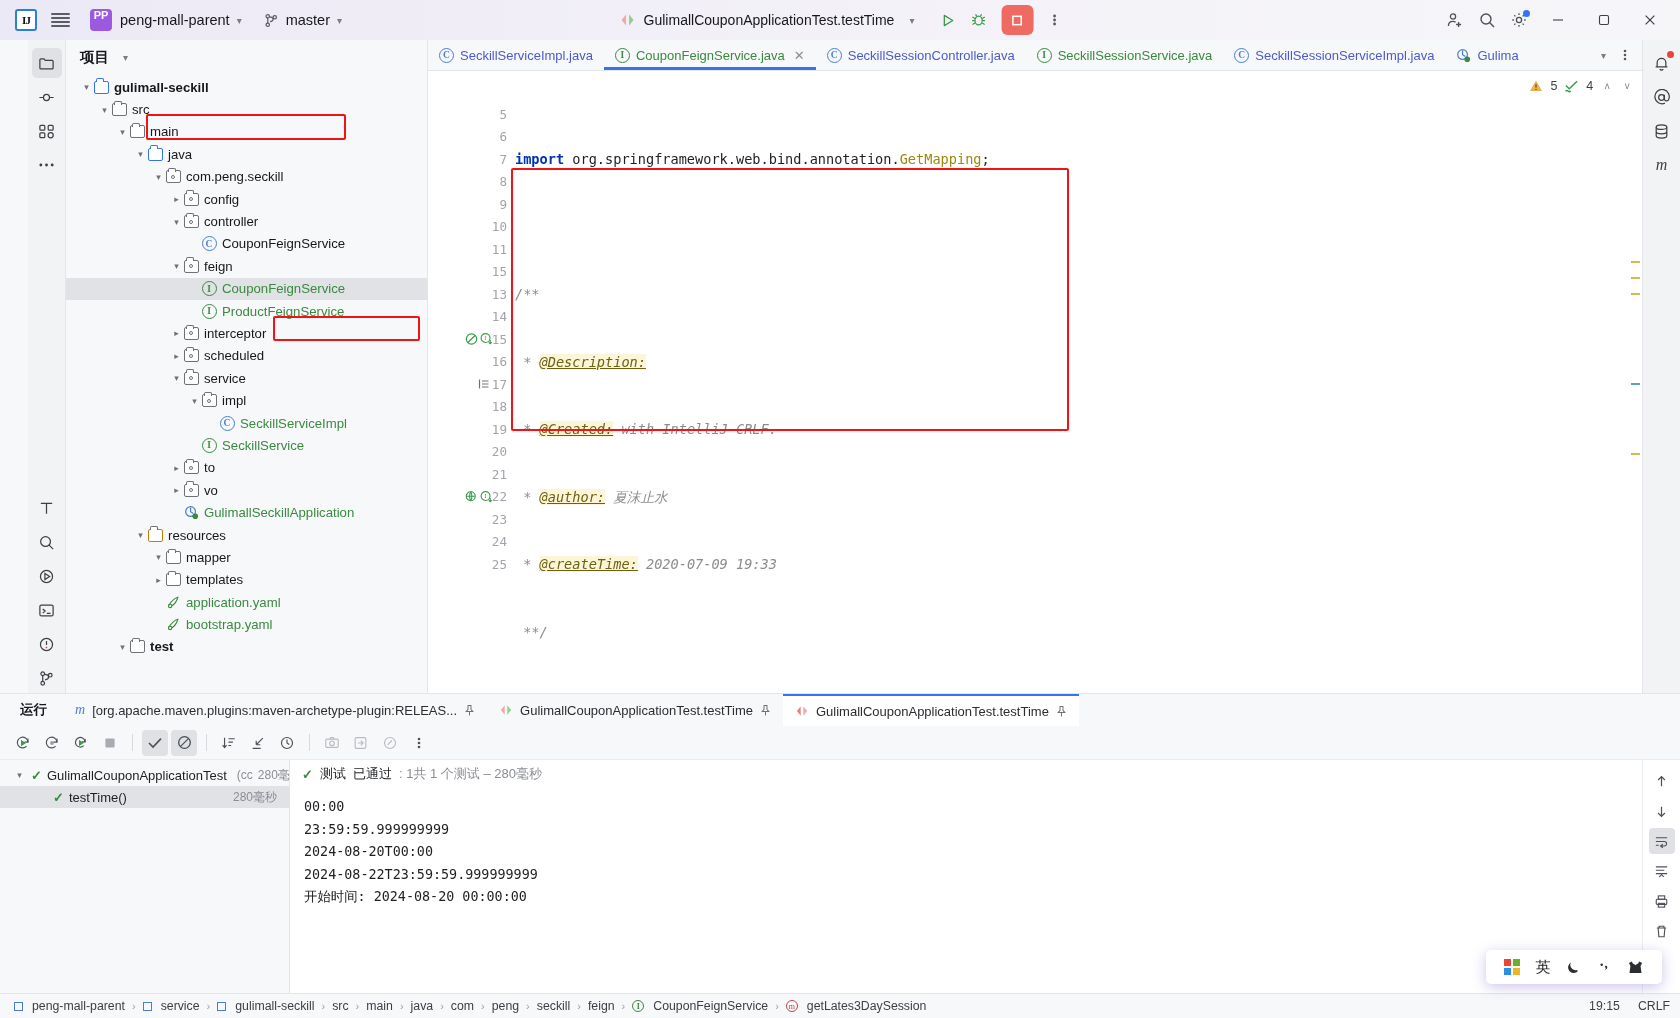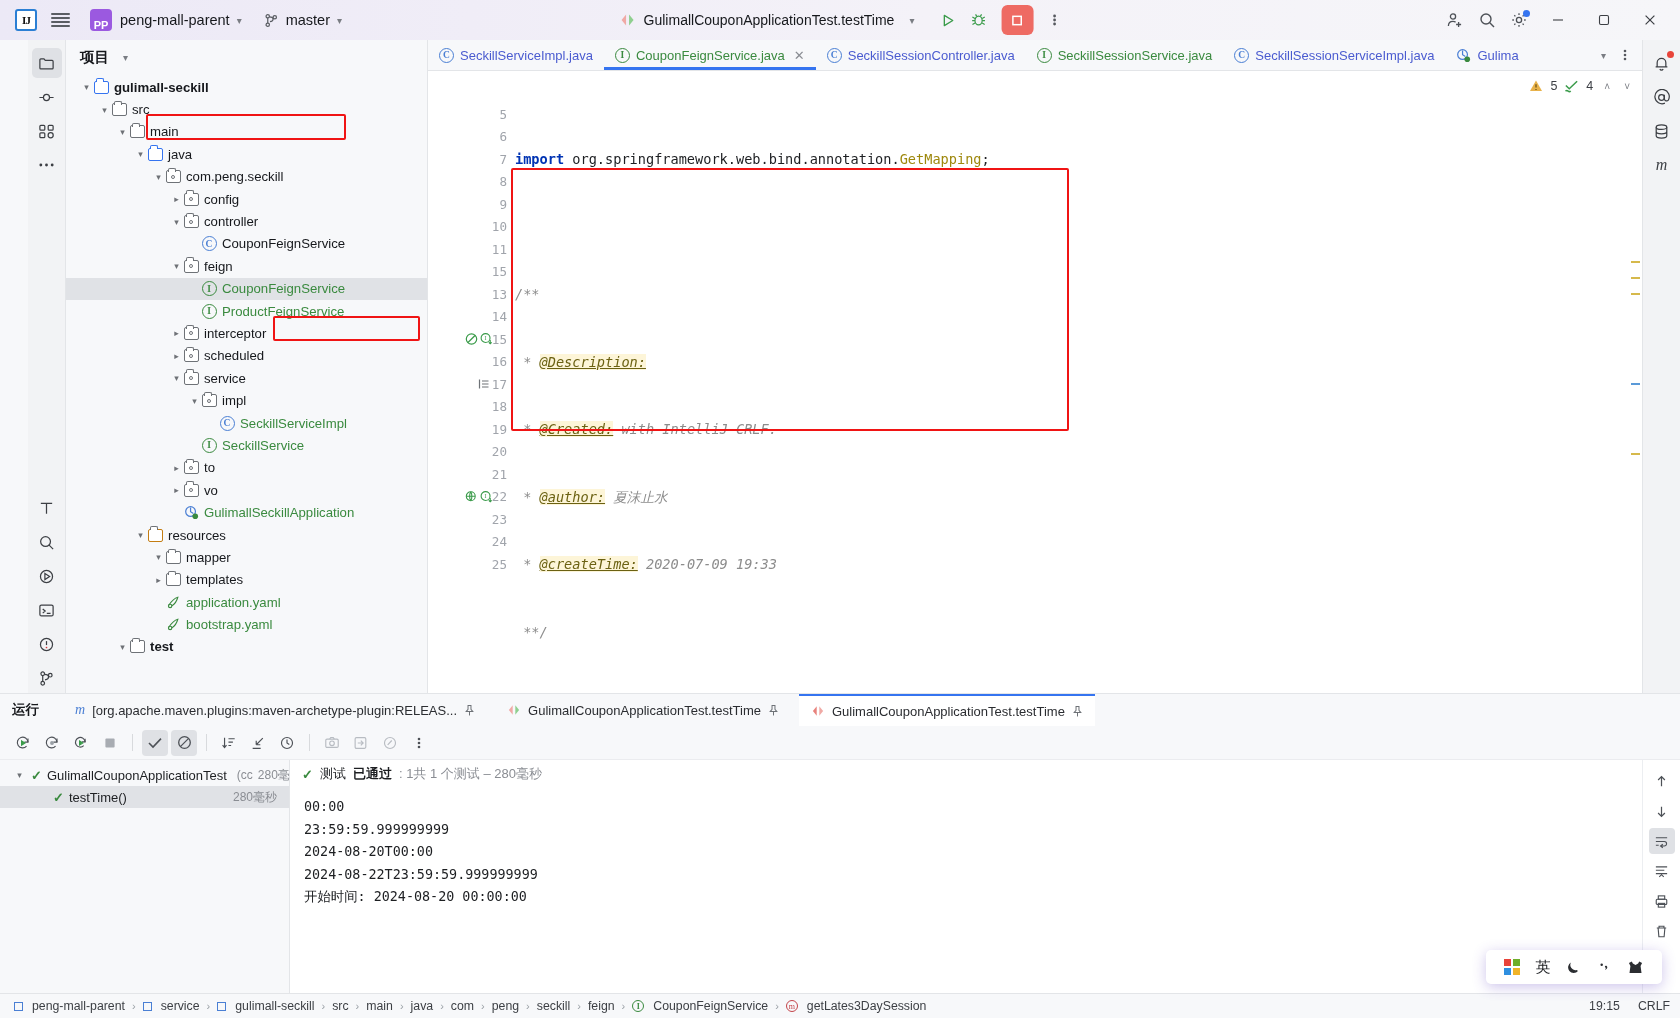--- a/index.html
+++ b/index.html
@@ -27,21 +27,21 @@
     background: #fff; border: 2px solid #2b7fd4;
     display: flex; align-items: center; justify-content: center;
     font-size: 11px; font-weight: 700; font-family: "Liberation Serif", serif;
     color: #111; letter-spacing: -1px;
   }
   .hamburger { width: 19px; height: 14px; display: flex; flex-direction: column; justify-content: space-between; }
   .hamburger i { display:block; height: 2px; background: #5a5d63; border-radius: 1px; }
   .proj-chip {
     width: 22px; height: 22px; border-radius: 4px; background: #9b59e0;
     color: #fff; font-size: 11px; font-weight: 700;
-    display: flex; align-items: flex-end; justify-content: center; margin-right: 8px;
+    display: flex; align-items: flex-start; justify-content: center; margin-right: 8px;
   }
   .proj-name { font-size: 14.5px; color: #16181c; }
   .chev { margin-left: 7px; color: #7a7d83; font-size: 10px; }
   .branch-ico { width: 15px; height: 15px; margin-right: 7px; color: #5a5d63; }
   .branch-name { font-size: 14.5px; color: #16181c; }
 
   .tb-center {
     position: absolute; left: 50%; transform: translateX(-50%);
     display: flex; align-items: center; gap: 0;
   }
@@ -135,21 +135,21 @@
   .cmt { color: #8c8c8c; font-style: italic; }
   .jdtag { background: #fdf5d8; color: #6b6112; font-style: italic; text-decoration: underline; }
 
   
   .markers { position: absolute; right: 0; top: 0; bottom: 0; width: 13px; background: #fff; }
   .mk { position: absolute; right: 2px; width: 9px; height: 2px; background: #d6b94c; }
   .mk.blue { background: #5a9ad8; }
 
   
   .runpanel { height: 300px; min-height: 300px; background: #f7f8fa; border-top: 1px solid #e3e5e8; display: flex; flex-direction: column; }
-  .run-tabs { height: 32px; min-height:32px; display: flex; align-items: center; gap: 8px; padding-left: 12px; font-size: 13px; }
+  .run-tabs { height: 32px; min-height:32px; display: flex; align-items: center; gap: 0; padding-left: 20px; font-size: 13px; }
   .run-label { font-weight: 700; font-size: 13.5px; margin-right: 16px; color: #16181c; }
   .rtab { display:flex; align-items:center; gap:7px; padding: 0 12px; height: 32px; color:#2b2d31; white-space:nowrap; }
   .rtab.active { background: #fff; border-top: 2px solid #3574f0; }
   .run-body { flex: 1; display: flex; flex-direction: column; background: #fff; min-height: 0; }
   .run-toolbar { height: 34px; min-height:34px; display: flex; align-items: center; gap: 3px; padding-left: 10px; background: #f7f8fa; border-bottom: 1px solid #ebecef; }
   .rtb { width: 26px; height: 26px; border-radius: 4px; display:flex; align-items:center;justify-content:center; color:#4d5157; }
   .rtb.on { background: #dfe1e5; }
   .rtb.dim { color: #b8bcc2; }
   .sep { width: 1px; height: 17px; background: #d8dadd; margin: 0 6px; }
   .run-split { flex: 1; display: flex; min-height: 0; }
@@ -949,21 +949,21 @@
               <span class="check">✓</span>
               <span>testTime()</span>
               <span class="tdur">280毫秒</span>
             </div>
           </div>
 
         <div class="console-col">
           <div class="console-head">
             <span class="check">✓</span>
             <span>测试</span>
-            <span style="font-weight:700">已通过</span>
+            <span style="font-weight:400">已通过</span>
             <span class="tmuted" style="font-size:13px">: 1共 1 个测试 – 280毫秒</span>
           </div>
           <div class="console-out" id="console-out"><div>00:00</div><div>23:59:59.999999999</div><div>2024-08-20T00:00</div><div>2024-08-22T23:59:59.999999999</div><div>开始时间: 2024-08-20 00:00:00</div></div>
         </div>
 
         <div class="console-right">
           <div class="rtb">
               <svg width="15" height="15" viewBox="0 0 16 16" fill="none" stroke="#4d5157" stroke-width="1.3">
                 <path d="M8 13V3M4.4 6.4 8 2.8l3.6 3.6"></path>
               </svg>

